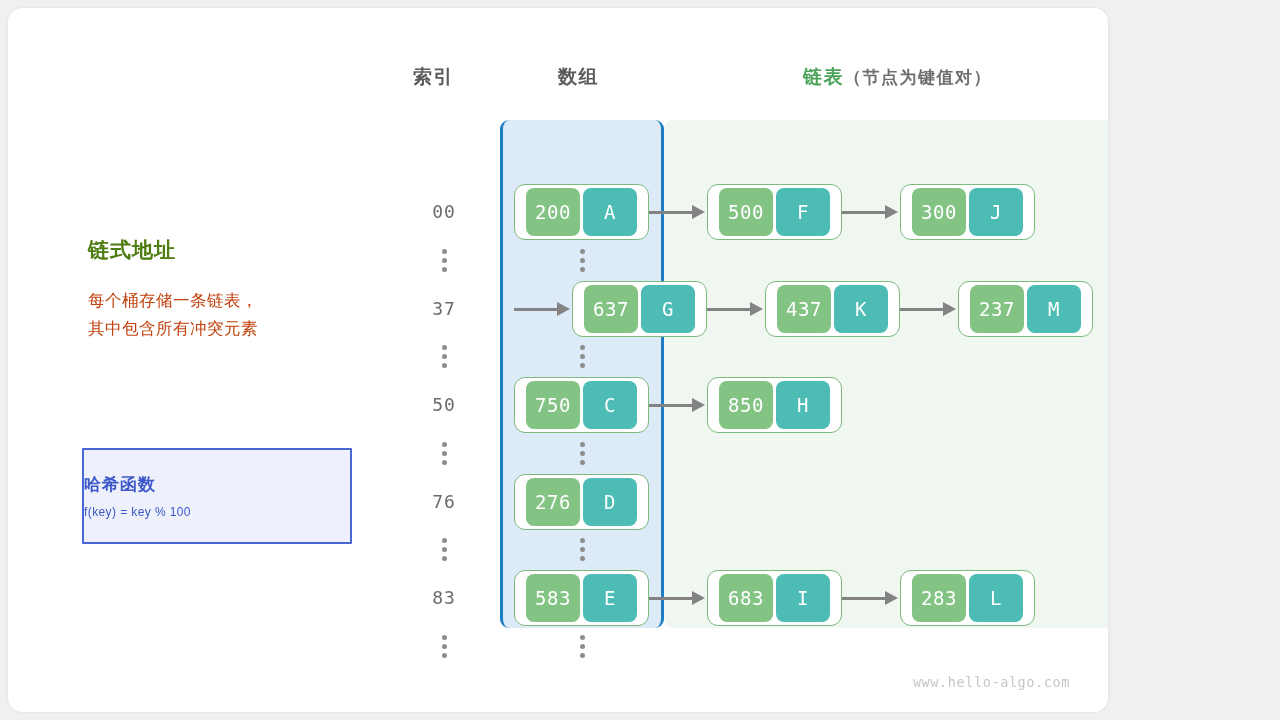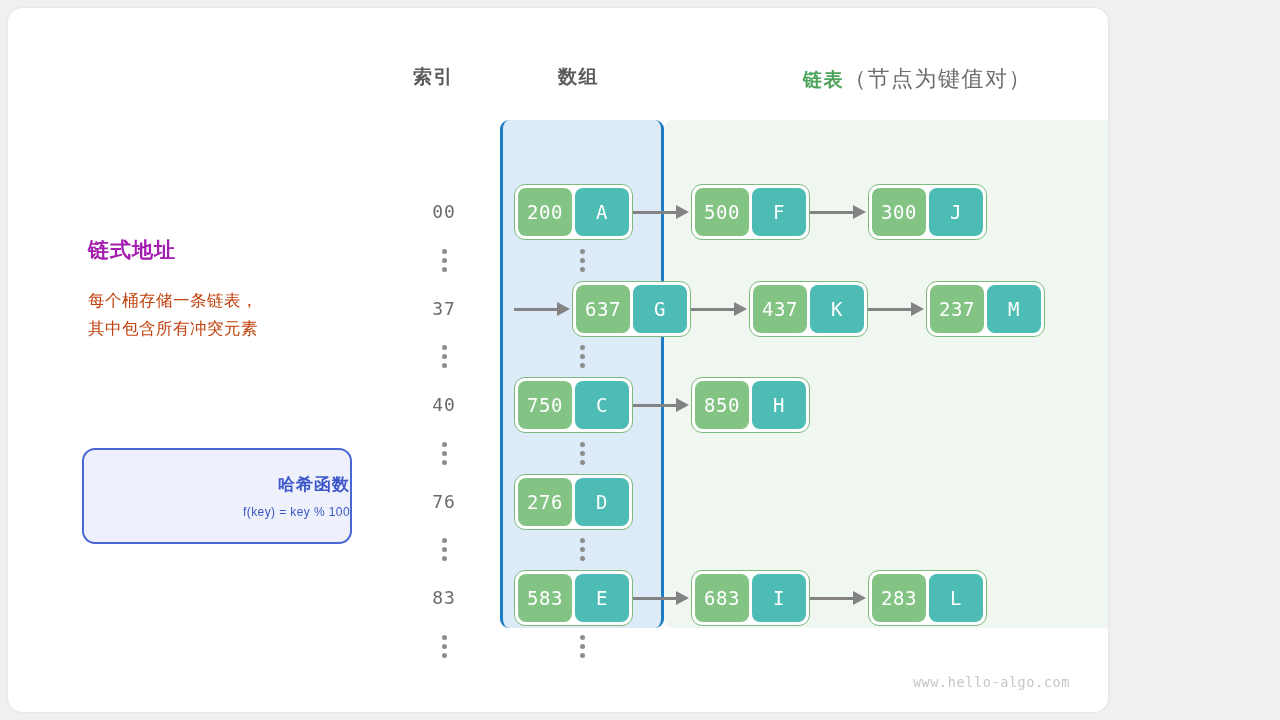--- a/index.html
+++ b/index.html
@@ -28,45 +28,45 @@
   
   #left-block {
     position: absolute;
     left: 80px;
     top: 228px;
     width: 280px;
   }
   #left-title {
     font-size: 21px;
     font-weight: bold;
-    color: #a21caf;
+    color: #4d7c0f;
     letter-spacing: 1px;
     margin-bottom: 22px;
     font-family: Liberation Serif, serif;
   }
   .left-desc-line {
     font-size: 16.5px;
     color: #c2410c;
     line-height: 28px;
     letter-spacing: 0.5px;
   }
 
   
   #hash-box {
     position: absolute;
     left: 74px;
     top: 440px;
     width: 266px;
     height: 92px;
     border: 2px solid #4a67d6;
-    border-radius: 13px;
+    border-radius: 1px;
     background: #eef1fc;
     display: flex;
     flex-direction: column;
-    align-items: flex-end;
+    align-items: flex-start;
     justify-content: center;
   }
   #hash-title {
     font-size: 17px;
     font-weight: bold;
     color: #3c57c8;
     letter-spacing: 1px;
     margin-bottom: 9px;
   }
   #hash-formula {
@@ -83,22 +83,22 @@
     font-weight: bold;
     letter-spacing: 1.5px;
     color: #5a5a5a;
     white-space: nowrap;
   }
   #header-index { left: 405px; top: 56px; }
   #header-array { left: 542px; top: 56px; margin-left: 8px; }
   #header-list  { left: 795px; top: 56px; color: #4ba35a; }
   #header-list .note {
     color: #6e6e6e;
-    font-weight: normal;
-    font-size: 22px;
+    font-weight: bold;
+    font-size: 17px;
   }
 
   
   #list-panel {
     position: absolute;
     left: 656px;
     top: 112px;
     width: 556px;
     height: 508px;
     background: #f0f7f0;
@@ -142,25 +142,25 @@
     left: 506px;
     top: 0;
     height: 58px;
     display: flex;
     align-items: center;
   }
 
   
   .node {
     display: flex;
-    align-items: flex-start;
+    align-items: center;
     background: #ffffff;
     border: 1.6px solid #7cb97c;
     border-radius: 11px;
-    padding: 3px;
+    padding: 11px;
     box-sizing: border-box;
     height: 56px;
     flex: none;
   }
   .node .key, .node .val {
     width: 54px;
     height: 48px;
     border-radius: 8px;
     display: flex;
     align-items: center;
@@ -305,21 +305,21 @@
             <div class="shaft"></div>
             <div class="head"></div>
           </div>
           <div class="node">
             <div class="key">237</div>
             <div class="val">M</div>
           </div>
         </div>
       </div>
       <div class="row" style="top: 328px;">
-        <div class="row-index">40</div>
+        <div class="row-index">50</div>
         <div class="row-nodes">
           <div class="node">
             <div class="key">750</div>
             <div class="val">C</div>
           </div>
           <div class="arrow">
             <div class="shaft"></div>
             <div class="head"></div>
           </div>
           <div class="node">

